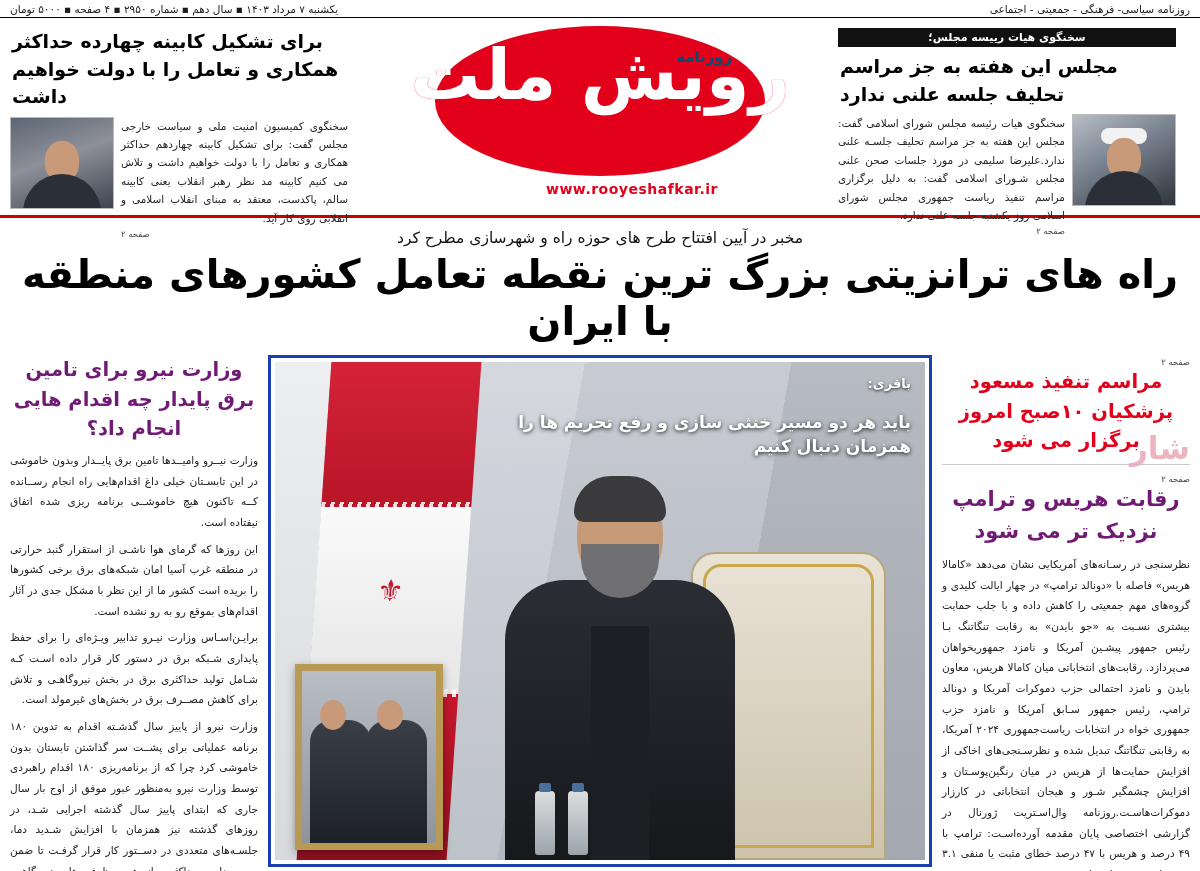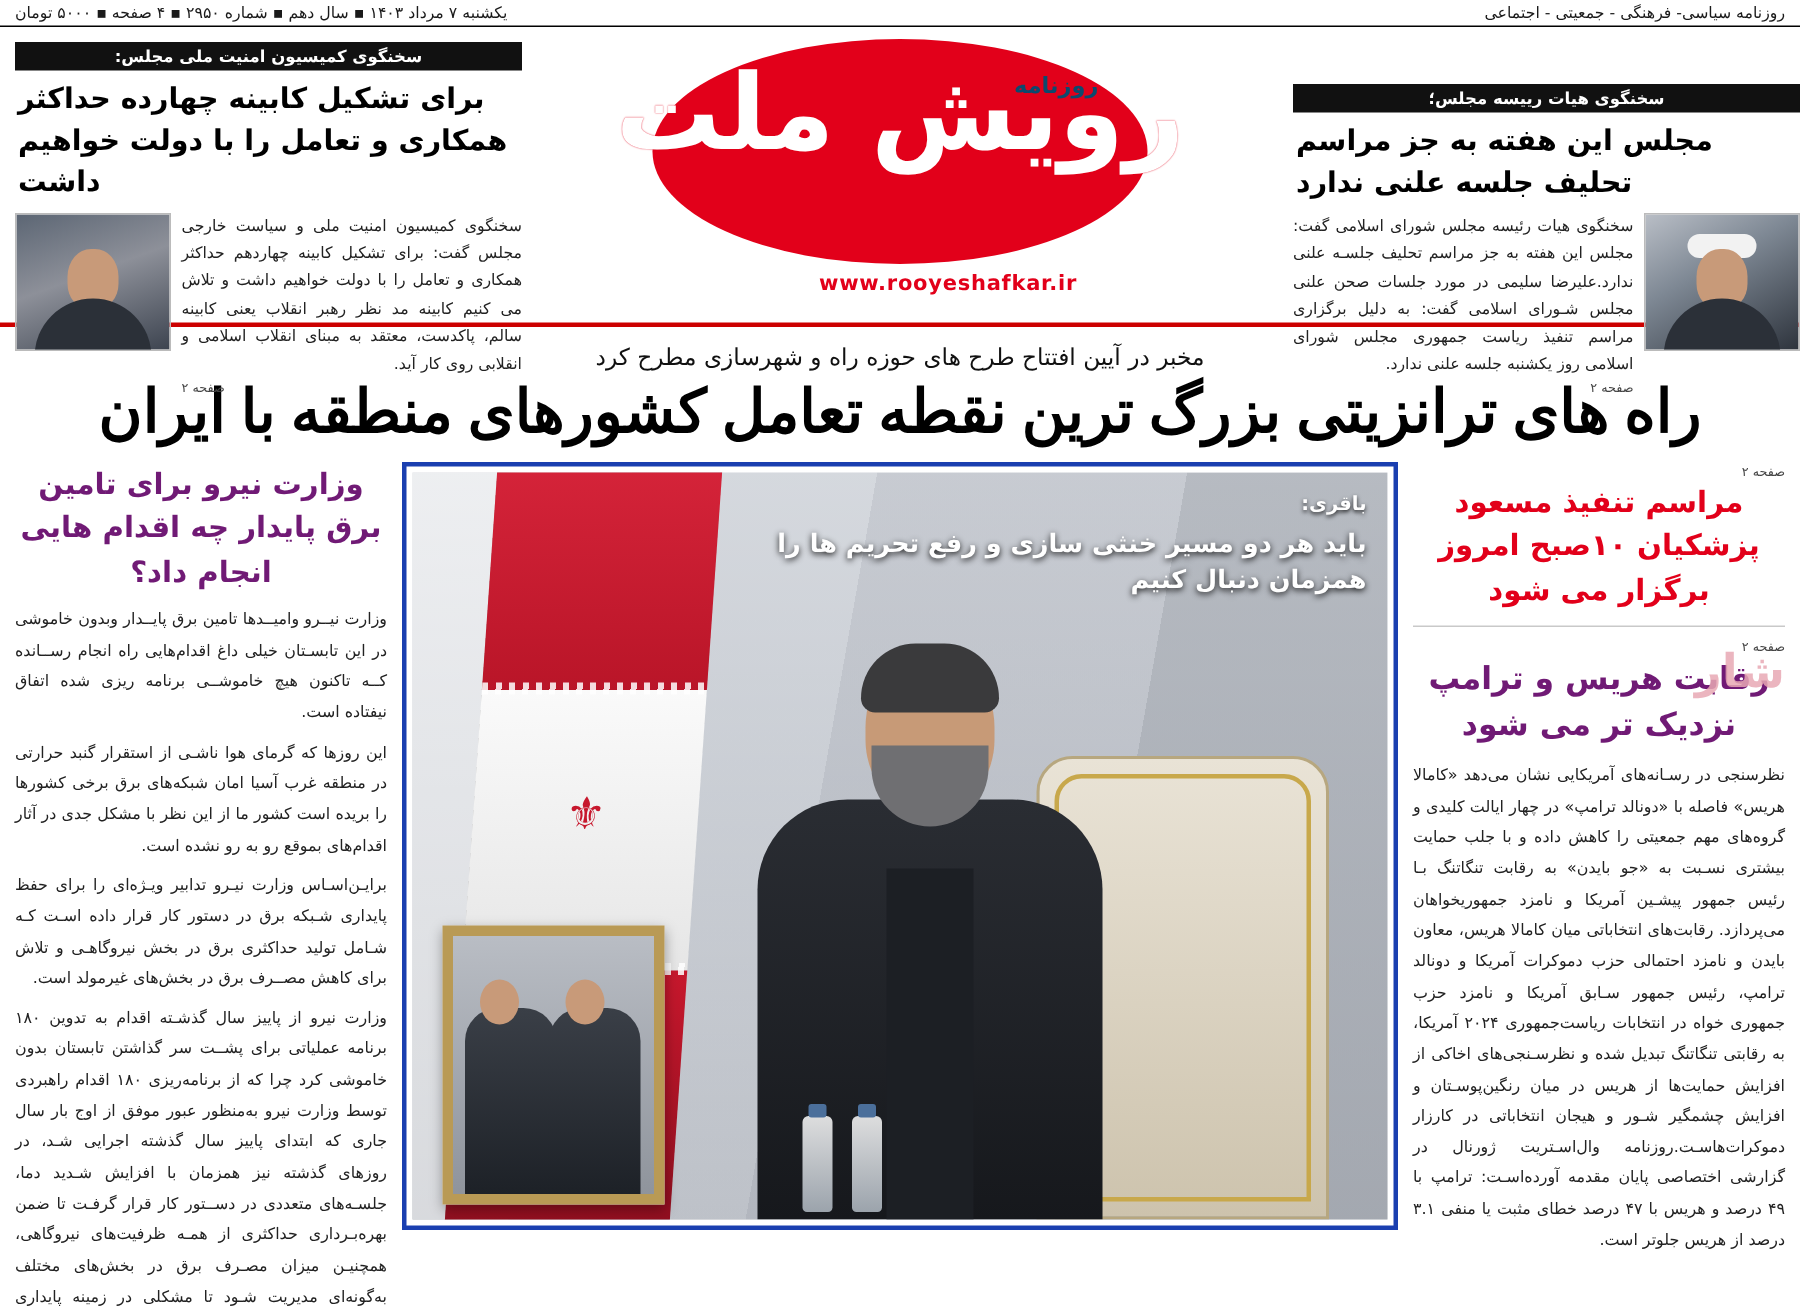--- a/index.html
+++ b/index.html
@@ -83,21 +83,21 @@
     letter-spacing: .5px;
     margin-left: 32px;
   }
 
   
   .side-box {
     position: absolute;
     top: 10px;
     width: 338px;
   }
-  .side-box.right { right: 0; margin-top: 28px; }
+  .side-box.right { right: 24px; }
   .side-box.left  { left: 10px; }
   .kicker {
     background: #111;
     color: #fff;
     font-size: 11px;
     font-weight: bold;
     padding: 3px 8px;
     text-align: center;
     margin-bottom: 6px;
   }
@@ -167,21 +167,20 @@
     padding: 11px 0 4px;
   }
   .main-headline {
     text-align: center;
     font-size: 40px;
     font-weight: bold;
     color: #000;
     line-height: 1.18;
     padding: 0 14px 10px;
     letter-spacing: -0.5px;
-    font-family: Liberation Serif, serif;
   }
 
   
   .body-grid {
     display: flex;
     gap: 10px;
     padding: 0 10px 8px 10px;
     height: 520px;
   }
   .col-right { width: 248px; flex: 0 0 248px; }
@@ -371,21 +370,21 @@
     position: absolute;
     top: 14px; right: 14px;
     text-align: right;
     z-index: 5;
   }
   .photo-caption .lead {
     color: #ffffff;
     font-size: 13px;
     font-weight: bold;
     text-shadow: 0 1px 3px rgba(0,0,0,.85);
-    margin-bottom: 8px;
+    margin-bottom: 20px;
   }
   .photo-caption .quote {
     color: #ffffff;
     font-size: 17px;
     font-weight: bold;
     text-shadow: 0 1px 4px rgba(0,0,0,.9);
     line-height: 1.4;
     max-width: 430px;
   }
 
@@ -422,21 +421,20 @@
     </div>
 
     <div class="logo-wrap">
       <div class="logo-oval"></div>
       <div class="logo-text">رویش ملت</div>
       <div class="logo-sub">روزنامه</div>
       <div class="logo-url">www.rooyeshafkar.ir</div>
     </div>
 
     <div class="side-box left">
-      <div class="kicker">سخنگوی کمیسیون امنیت ملی مجلس:</div>
       <div class="side-head">برای تشکیل کابینه چهارده حداکثر همکاری و تعامل را با دولت خواهیم داشت</div>
       <div class="side-flex">
         <div style="flex:1 1 auto;">
           <div class="side-body">سخنگوی کمیسیون امنیت ملی و سیاست خارجی مجلس گفت: برای تشکیل کابینه چهاردهم حداکثر همکاری و تعامل را با دولت خواهیم داشت و تلاش می کنیم کابینه مد نظر رهبر انقلاب یعنی کابینه سالم، پاکدست، معتقد به مبنای انقلاب اسلامی و انقلابی روی کار آید.</div>
           <div class="page-ref">صفحه ۲</div>
         </div>
         <div class="side-photo">
           <div class="face"></div>
           <div class="torso"></div>
         </div>

